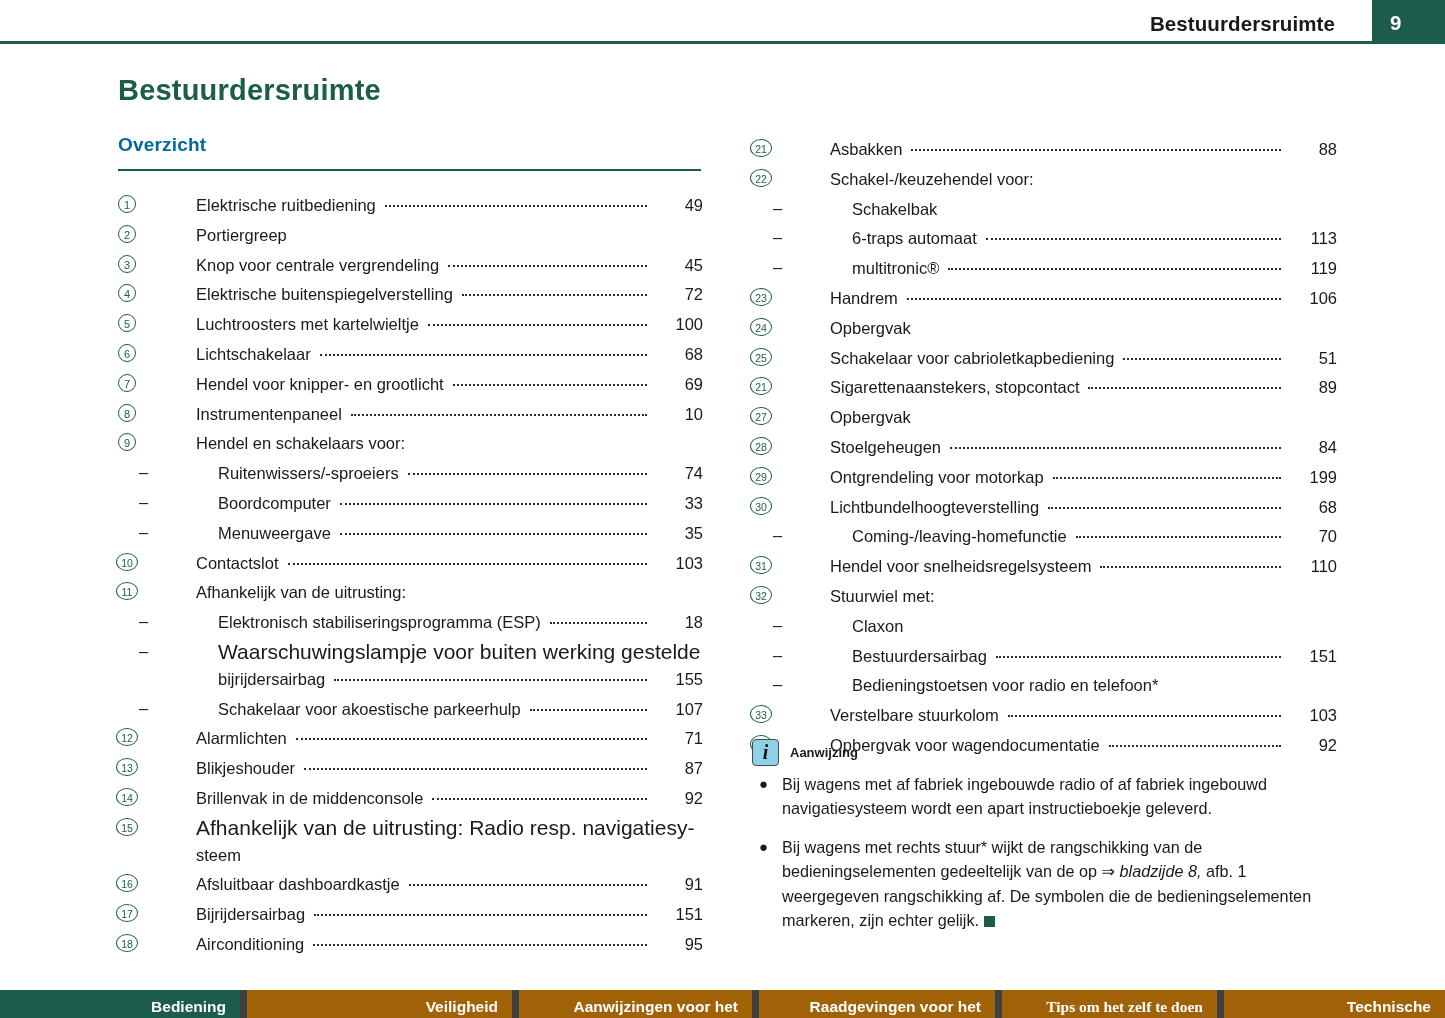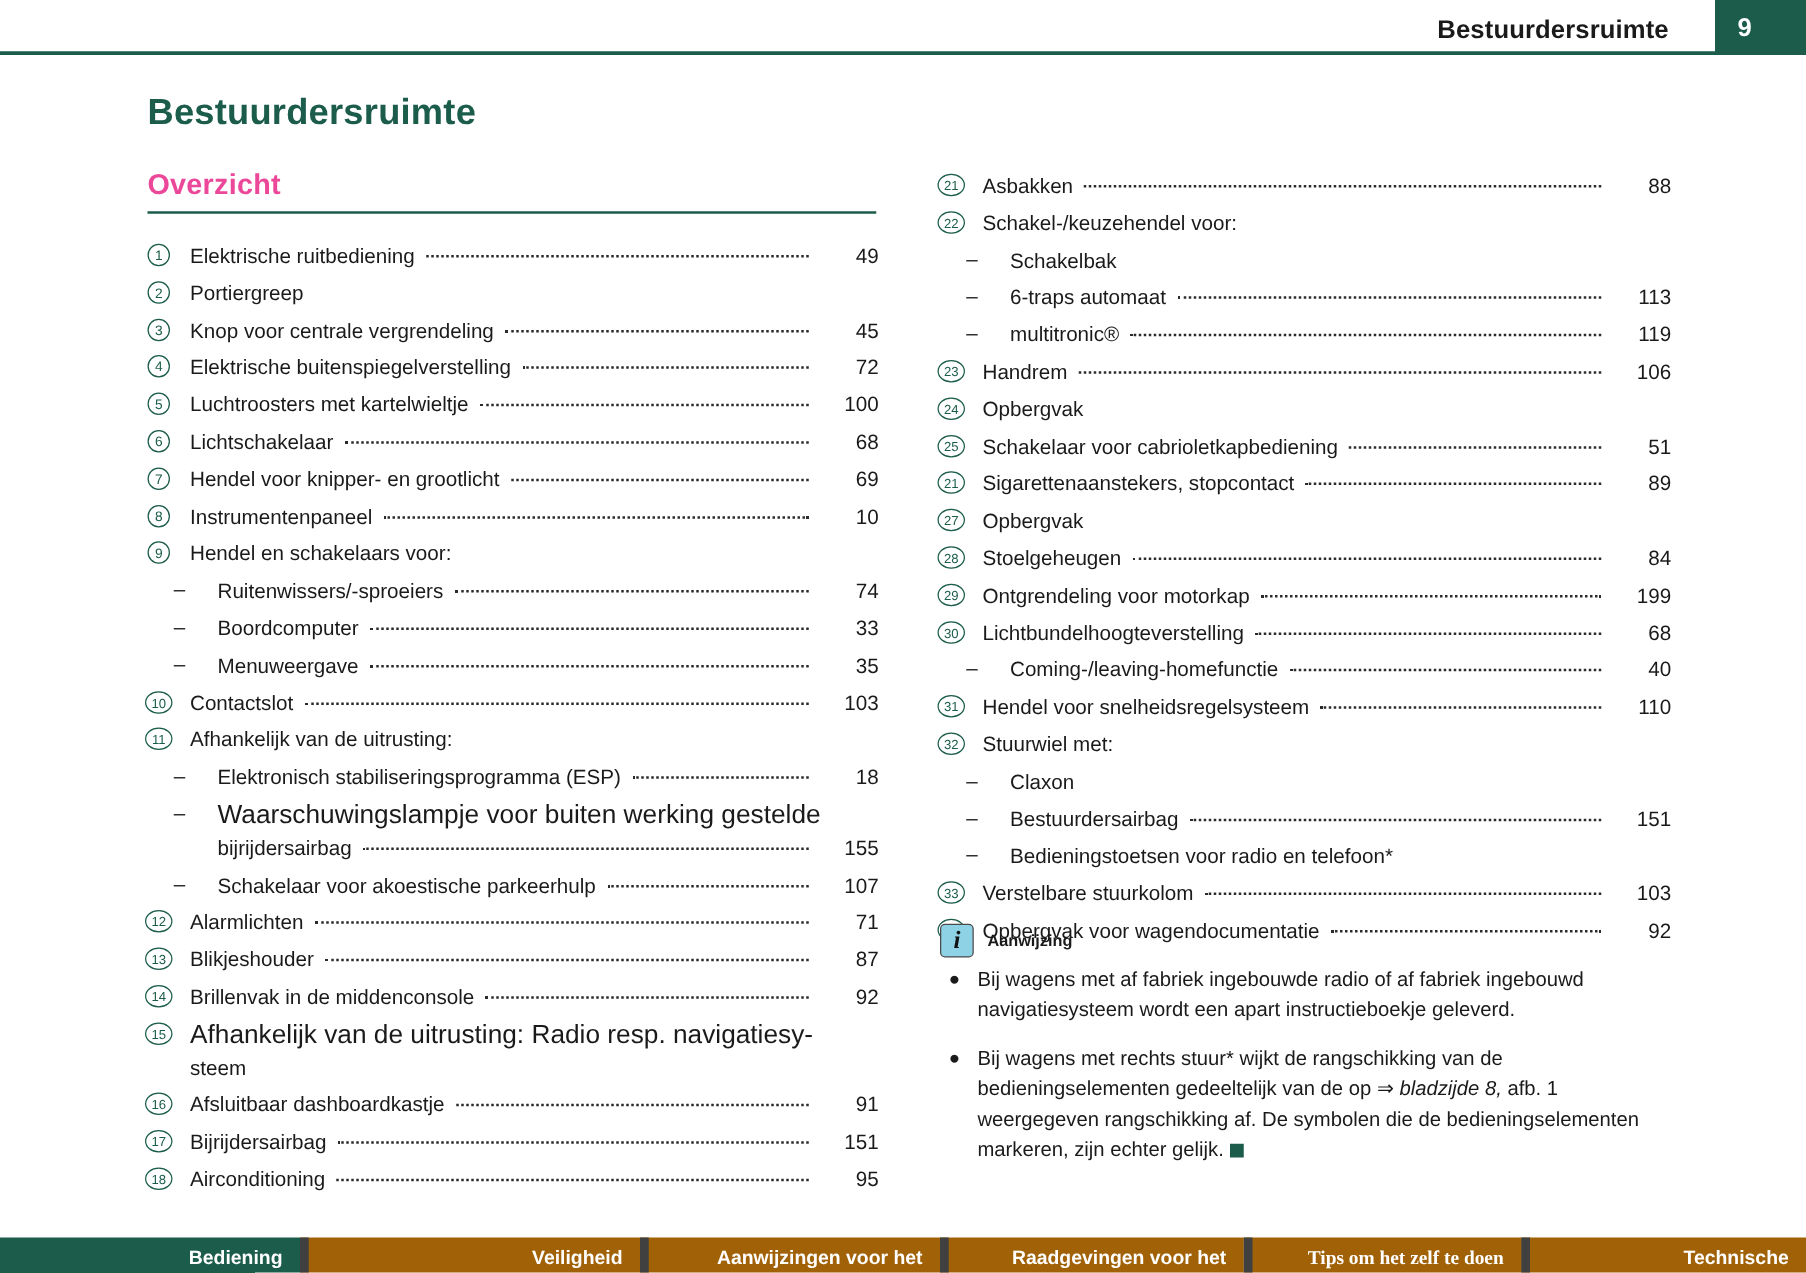--- a/index.html
+++ b/index.html
@@ -70,23 +70,23 @@
     font-size: 29px;
     font-weight: bold;
     color: #1b5c4b;
     letter-spacing: 0.2px;
   }
 
   .section-title {
     position: absolute;
     left: 118px;
     top: 90px;
-    font-size: 23px;
+    font-size: 19px;
     font-weight: bold;
-    color: #ec4899;
+    color: #0369a1;
     letter-spacing: 0.2px;
   }
   .section-rule {
     position: absolute;
     left: 118px;
     top: 125px;
     width: 583px;
     height: 2px;
     background: #1b5c4b;
   }
@@ -105,20 +105,21 @@
     display: flex;
     align-items: flex-start;
     width: 585px;
     margin-bottom: 3px;
   }
   .toc-marker {
     flex: 0 0 34px;
     height: 20px;
     position: relative;
     margin-top: 3px;
+    padding-left: 44px;
   }
   .num-circle {
     position: absolute;
     left: 0; top: 0;
     width: 18px;
     height: 18px;
     border: 1.4px solid #1b5c4b;
     border-radius: 50%;
     color: #1b5c4b;
     font-size: 11px;
@@ -681,21 +682,21 @@
           <span class="toc-page">68</span>
         </div>
       </div>
       <div class="toc-row toc-sub">
         <div class="toc-marker">
           <div class="dash-marker">–</div>
         </div>
         <div class="toc-body">
           <span class="toc-label">Coming-/leaving-homefunctie</span>
           <span class="toc-dots"></span>
-          <span class="toc-page">40</span>
+          <span class="toc-page">70</span>
         </div>
       </div>
       <div class="toc-row">
         <div class="toc-marker">
           <div class="num-circle wide">31</div>
         </div>
         <div class="toc-body">
           <span class="toc-label">Hendel voor snelheidsregelsysteem</span>
           <span class="toc-dots"></span>
           <span class="toc-page">110</span>

